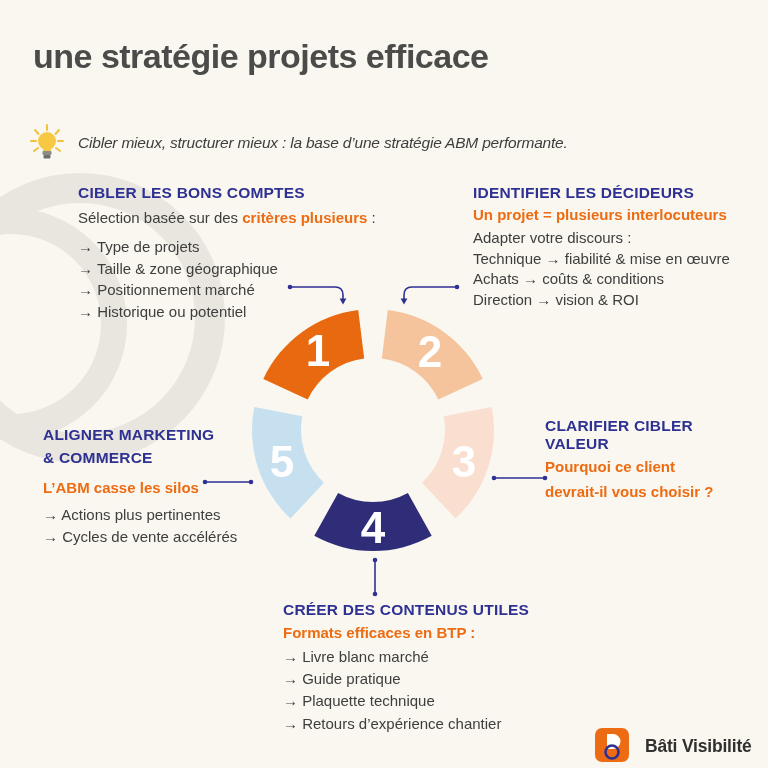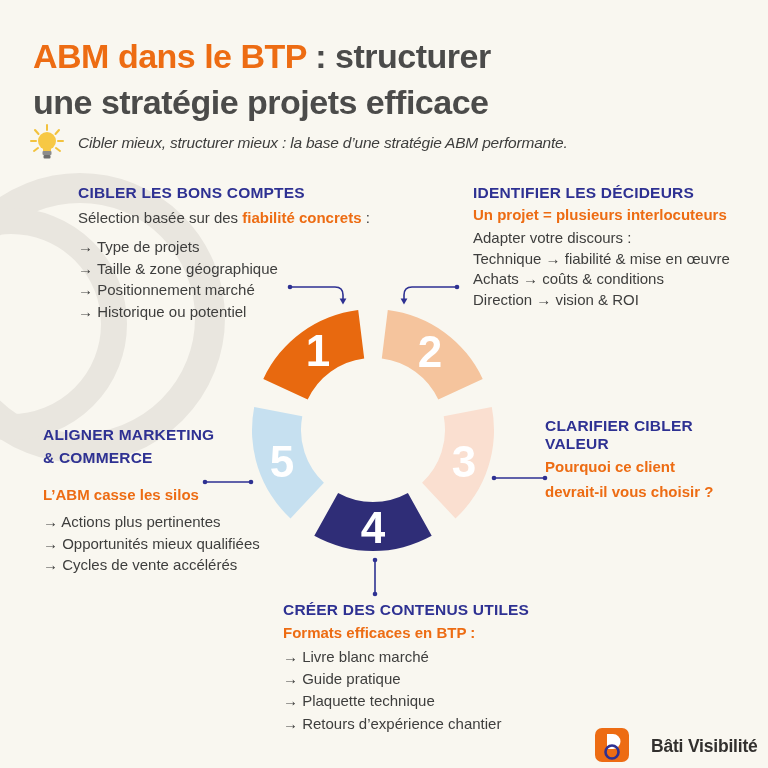--- a/index.html
+++ b/index.html
@@ -32,45 +32,44 @@
   .block-2{left:473px;top:184px;width:280px;}
   .block-2 h3{margin-bottom:2px;}
   .block-3{left:545px;top:417px;width:210px;}
   .block-3 h3{margin-bottom:3px;}
   .block-3 .hl-line{line-height:22px;}
   .block-3 ul{margin-top:5px;}
   .block-4{left:283px;top:601px;width:300px;}
   .block-4 h3{margin-bottom:3px;}
   .block-4 li{line-height:22.2px;}
   .block-5{left:43px;top:423px;width:240px;}
-  .block-5 h3{margin-bottom:15px;line-height:23px;}
+  .block-5 h3{margin-bottom:8px;line-height:23px;}
   .block-5 ul{margin-top:6px;}
 
   
   .overlay{position:absolute;left:0;top:0;z-index:1;}
   .seg-number{fill:#FFFFFF;font-family:"Liberation Sans","DejaVu Sans",sans-serif;
               font-size:44px;font-weight:600;text-anchor:middle;}
   .connector{stroke:var(--navy,#2E3192);stroke-width:1.6;fill:none;stroke-linecap:round;}
   .c-dot{fill:var(--navy,#2E3192);stroke:none;}
   .c-head{fill:var(--navy,#2E3192);stroke:none;}
 
   
-  .footer{position:absolute;left:595px;top:728px;z-index:2;display:flex;align-items:center;gap:22px;text-align:right;}
+  .footer{position:absolute;left:595px;top:728px;z-index:2;display:flex;align-items:center;gap:16px;text-align:right;}
   .brand-text{font-size:17.5px;font-weight:600;color:var(--brand_ink,#32302E);letter-spacing:-0.2px;}
 </style>
 </head>
 <body>
 
 <div class="stage">
 
   <div class="ring ring1"></div>
   <div class="ring ring2"></div>
 
   <div class="title">
-    <div><span class="hl">ABM dans le BTP</span><span> : structurer</span></div>
     <div>une stratégie projets efficace</div>
   </div>
 
   <div class="subtitle-row">
     <svg width="40" height="44" viewBox="0 0 40 44">
       <g stroke="#F2C23E" stroke-width="2" stroke-linecap="round">
         <line x1="19" y1="4" x2="19" y2="9"></line>
         <line x1="7" y1="9" x2="10.5" y2="13"></line>
         <line x1="31" y1="9" x2="27.5" y2="13"></line>
         <line x1="3" y1="20" x2="8" y2="20"></line>
@@ -125,21 +124,21 @@
       <g>
         <path class="connector" d="M205,482 H251"></path>
         <circle class="c-dot" cx="205" cy="482" r="2.3"></circle>
         <circle class="c-dot" cx="251" cy="482" r="2.3"></circle>
       </g>
     </g>
   </svg>
 
   <div class="block block-1">
     <h3>CIBLER LES BONS COMPTES</h3>
-    <p><span>Sélection basée sur des </span><span class="hl">fiabilité concrets</span><span> :</span></p>
+    <p><span>Sélection basée sur des </span><span class="hl">critères plusieurs</span><span> :</span></p>
     <ul>
       <li>→ Type de projets</li>
       <li>→ Taille &amp; zone géographique</li>
       <li>→ Positionnement marché</li>
       <li>→ Historique ou potentiel</li>
     </ul>
   </div>
 
   <div class="block block-2">
     <h3>IDENTIFIER LES DÉCIDEURS</h3>
@@ -165,21 +164,20 @@
       <li>→ Plaquette technique</li>
       <li>→ Retours d’expérience chantier</li>
     </ul>
   </div>
 
   <div class="block block-5">
     <h3><span>ALIGNER MARKETING</span><br><span>&amp; COMMERCE</span></h3>
     <div class="hl-line">L’ABM casse les silos</div>
     <ul>
       <li>→ Actions plus pertinentes</li>
-      <li>→ Opportunités mieux qualifiées</li>
       <li>→ Cycles de vente accélérés</li>
     </ul>
   </div>
 
   <div class="footer">
     <svg width="34" height="37" viewBox="0 0 34 37">
       <rect x="0" y="0" width="34" height="34" rx="7" fill="#ED6C13"></rect>
       <path d="M12,6 V21 H18 A7.5,7.5 0 0 0 18,6 Z" fill="#FFFFFF"></path>
       <circle cx="17" cy="24" r="6.5" fill="none" stroke="#2E3192" stroke-width="2.6"></circle>
     </svg>

